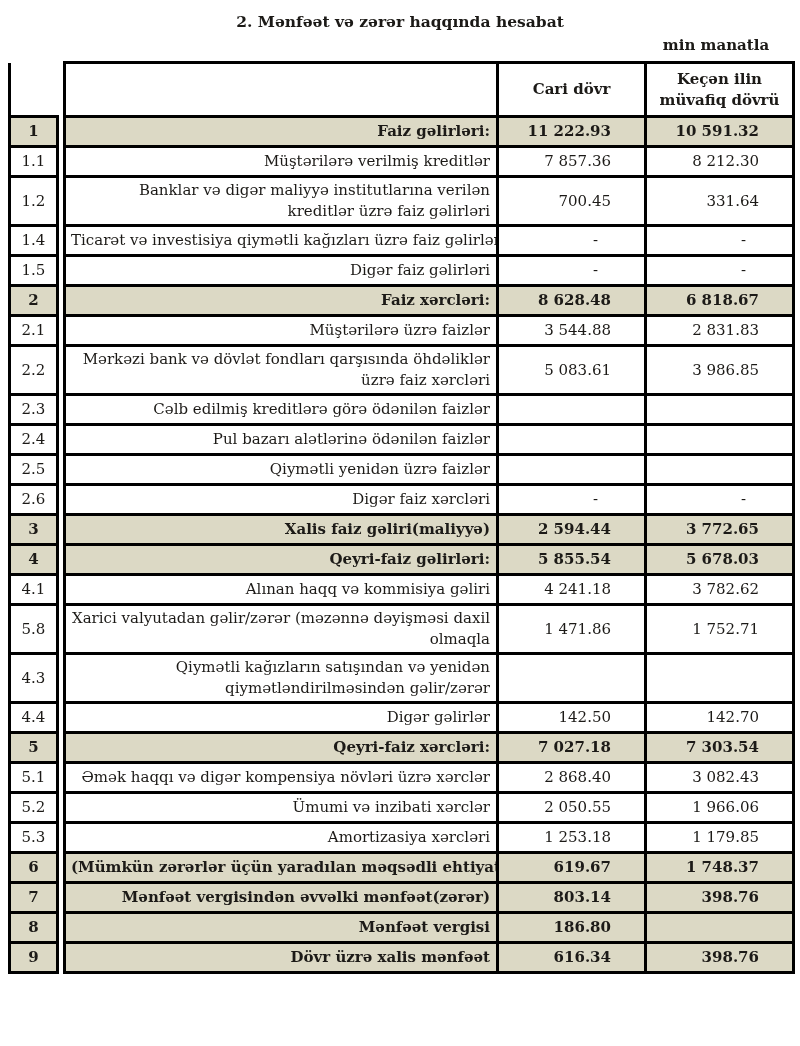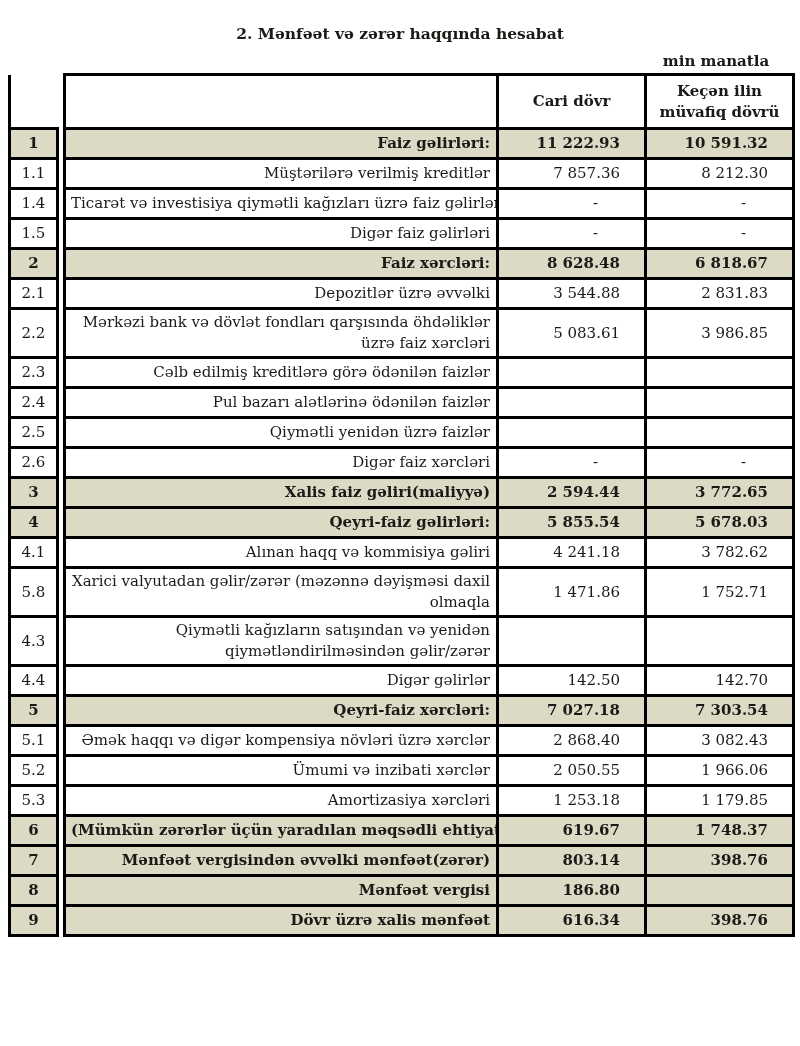--- a/index.html
+++ b/index.html
@@ -14,33 +14,32 @@
   }
   .page {
     position: relative;
     width: 800px;
     height: 1046px;
   }
   .report-title {
     text-align: center;
     font-weight: bold;
     font-size: 15.5px;
-    padding-top: 23px;
+    padding-top: 11px;
     height: 22px;
     line-height: 22px;
   }
   .unit-note {
     position: absolute;
     top: 36px;
     left: 640px;
     width: 152px;
     text-align: center;
     font-weight: bold;
     font-size: 15px;
-    margin-top: 16px;
   }
   table.pnl {
     border-collapse: collapse;
     table-layout: fixed;
     width: 784px;
     margin: 28px 0 0 8px;
   }
   col.c-num  { width: 48px; }
   col.c-gap  { width: 7px; }
   col.c-desc { width: 433px; }
@@ -55,21 +54,21 @@
     overflow: hidden;
   }
   thead th { height: 47px; font-weight: bold; text-align: center; background: #ffffff; }
   th.num-h { border: none; border-left: 3px solid #000000; background: transparent; }
   th.gap-h, td.gap { border: none; background: transparent; padding: 0; }
   th.desc-h { background: #ffffff; }
 
   tbody td { height: 23px; }
   td.num  { text-align: center; padding: 2px 2px; }
   td.desc { text-align: right; padding: 2px 6px 2px 5px; }
-  td.val  { text-align: right; padding: 2px 24px 2px 2px; }
+  td.val  { text-align: right; padding: 2px 33px 2px 2px; }
   td.val.dash { padding-right: 46px; }
   td.desc.clip { white-space: nowrap; }
 
   tr.section td { background: #dcd9c5; font-weight: bold; }
   tr.section td.gap { background: transparent; }
   tr.plain td.num, tr.plain td.desc, tr.plain td.val { background: #ffffff; font-weight: normal; }
 </style>
 </head>
 <body>
 
@@ -105,20 +104,27 @@
           <td class="val">10 591.32</td>
         </tr>
         <tr class="plain">
           <td class="num">1.1</td>
           <td class="gap"></td>
           <td class="desc">Müştərilərə verilmiş kreditlər</td>
           <td class="val">7 857.36</td>
           <td class="val">8 212.30</td>
         </tr>
         <tr class="plain">
+          <td class="num">1.2</td>
+          <td class="gap"></td>
+          <td class="desc">Banklar və digər maliyyə institutlarına verilən kreditlər üzrə faiz gəlirləri</td>
+          <td class="val">700.45</td>
+          <td class="val">331.64</td>
+        </tr>
+        <tr class="plain">
           <td class="num">1.4</td>
           <td class="gap"></td>
           <td class="desc clip">Ticarət və investisiya qiymətli kağızları üzrə faiz gəlirləri</td>
           <td class="val dash">-</td>
           <td class="val dash">-</td>
         </tr>
         <tr class="plain">
           <td class="num">1.5</td>
           <td class="gap"></td>
           <td class="desc">Digər faiz gəlirləri</td>
@@ -128,21 +134,21 @@
         <tr class="section">
           <td class="num">2</td>
           <td class="gap"></td>
           <td class="desc">Faiz xərcləri:</td>
           <td class="val">8 628.48</td>
           <td class="val">6 818.67</td>
         </tr>
         <tr class="plain">
           <td class="num">2.1</td>
           <td class="gap"></td>
-          <td class="desc">Depozitlər üzrə əvvəlki</td>
+          <td class="desc">Müştərilərə üzrə faizlər</td>
           <td class="val">3 544.88</td>
           <td class="val">2 831.83</td>
         </tr>
         <tr class="plain">
           <td class="num">2.2</td>
           <td class="gap"></td>
           <td class="desc">Mərkəzi bank və dövlət fondları qarşısında öhdəliklər üzrə faiz xərcləri</td>
           <td class="val">5 083.61</td>
           <td class="val">3 986.85</td>
         </tr>

